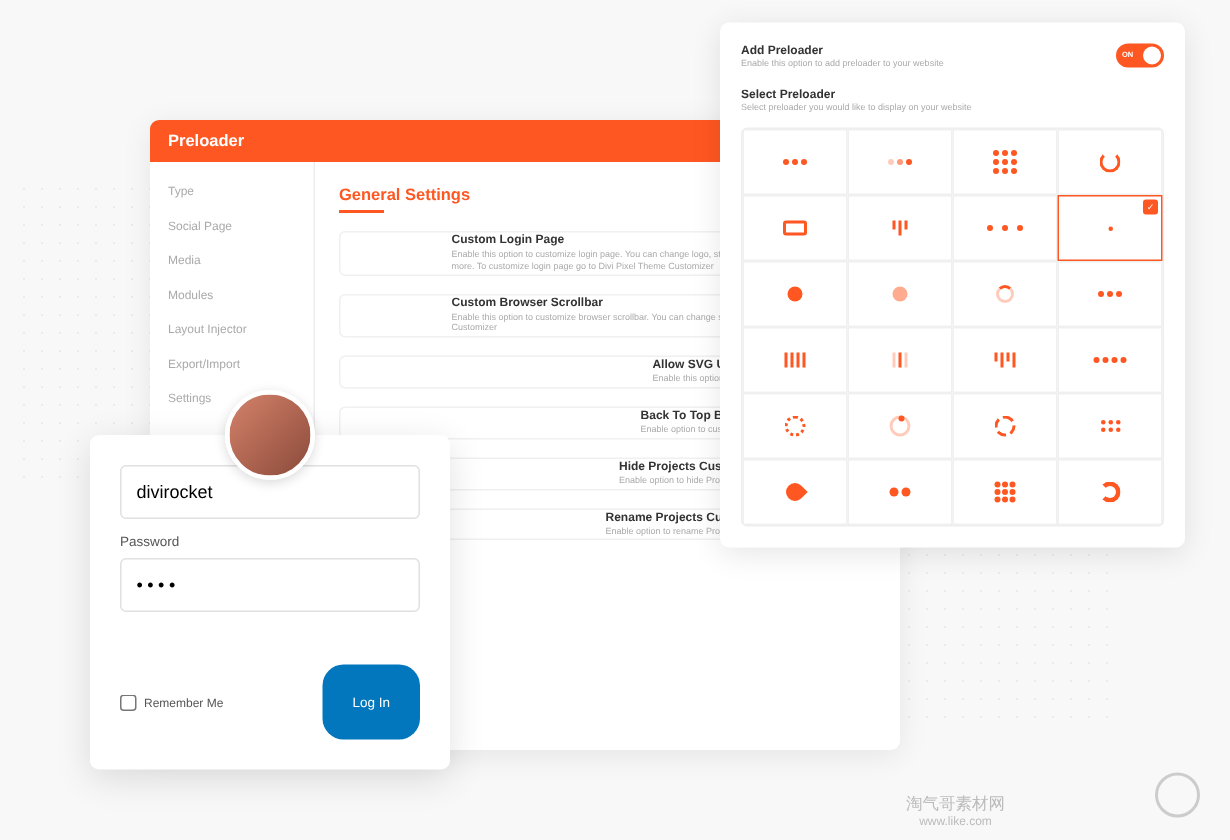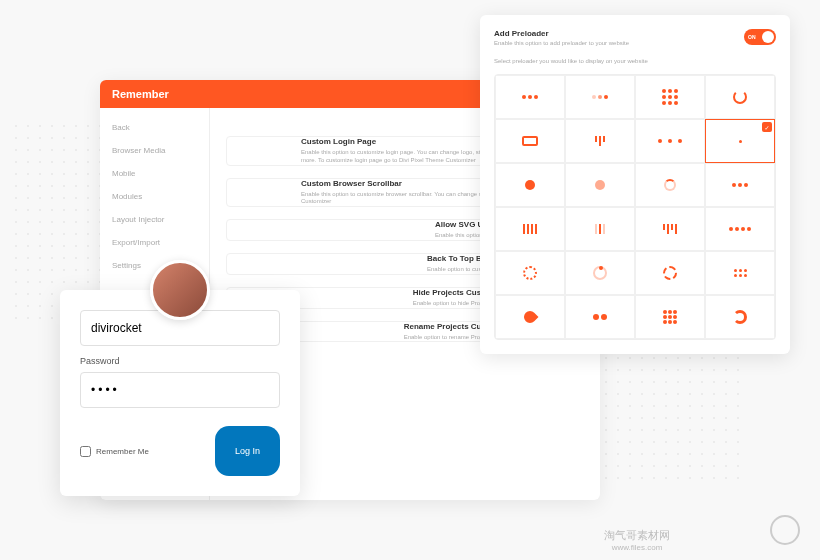--- a/index.html
+++ b/index.html
@@ -36,48 +36,49 @@
 .pre-cell.selected{border:1px solid #ff5722}
 .pre-cell.selected::after{content:'✓';position:absolute;top:2px;right:2px;background:#ff5722;color:#fff;width:10px;height:10px;font-size:6px;display:flex;align-items:center;justify-content:center;border-radius:2px}
 .loader{display:flex;gap:2px}
 .dot{width:4px;height:4px;background:#ff5722;border-radius:50%}
 .bar{width:2px;height:10px;background:#ff5722}
 .login-panel{position:absolute;left:60px;top:290px;width:240px;background:#fff;border-radius:6px;box-shadow:0 6px 24px rgba(0,0,0,.12);padding:20px;z-index:10}
 .avatar{position:absolute;top:-30px;left:50%;transform:translateX(-50%);width:60px;height:60px;border-radius:50%;background:linear-gradient(135deg,#d4826a,#8b4a3a);border:3px solid #fff;box-shadow:0 2px 8px rgba(0,0,0,.15)}
 .login-label{font-size:9px;color:#555;margin-bottom:6px;margin-top:18px}
 .login-input{width:100%;border:1px solid #e0e0e0;border-radius:4px;padding:10px;font-size:12px;margin-bottom:10px}
 .login-input.pwd{letter-spacing:3px}
-.login-footer{display:flex;justify-content:space-between;align-items:center;margin-top:8px}
+.login-footer{display:flex;justify-content:space-between;align-items:center;margin-top:25px}
 .remember{display:flex;align-items:center;gap:5px;font-size:8px;color:#555}
 .remember input{width:11px;height:11px}
 .login-btn{background:#0277bd;color:#fff;border:none;border-radius:14px;padding:20px 20px;font-size:9px;cursor:pointer}
 .watermark{position:absolute;bottom:8px;right:150px;text-align:center;color:#bbb;font-size:11px}
 .watermark-sub{font-size:8px}
 .badge{position:absolute;bottom:15px;right:20px;width:30px;height:30px;border:2px solid #ccc;border-radius:50%}
 </style>
 </head>
 <body>
 
 <div class="dotted-bg" style="left:10px;top:120px"></div>
 <div class="dotted-bg" style="right:80px;top:280px"></div>
 
 <div class="main-panel">
   <div class="main-header">
-    <span class="brand">Remember</span>
+    <span class="brand">Preloader</span>
   </div>
   <div class="sidebar" id="sidebar">
-      <div class="nav-item">Back</div>
-      <div class="nav-item">Browser Media</div>
-      <div class="nav-item">Mobile</div>
+      <div class="nav-item">Type</div>
+      <div class="nav-item">Social Page</div>
+      <div class="nav-item">Media</div>
       <div class="nav-item">Modules</div>
       <div class="nav-item">Layout Injector</div>
       <div class="nav-item">Export/Import</div>
       <div class="nav-item">Settings</div>
     </div>
   <div class="content">
+    <div class="section-title">General Settings</div>
     <div id="settings-list">
         <div class="setting-row">
           <div class="setting-text">
             <h4>Custom Login Page</h4>
             <p>Enable this option to customize login page. You can change logo, style form, login button and more. To customize login page go to Divi Pixel Theme Customizer</p>
           </div>
           <div class="toggle on">
             <span class="toggle-label">ON</span>
           </div>
         </div>
@@ -133,20 +134,21 @@
 <div class="preloader-panel">
   <div class="pre-header">
     <div>
       <div class="pre-title">Add Preloader</div>
       <div class="pre-sub">Enable this option to add preloader to your website</div>
     </div>
     <div class="toggle on">
         <span class="toggle-label">ON</span>
       </div>
   </div>
+  <div class="pre-title">Select Preloader</div>
   <div class="pre-sub" style="margin-bottom:10px">Select preloader you would like to display on your website</div>
   <div class="pre-grid" id="pre-grid">
       <div class="pre-cell">
         <div class="loader">
           <div class="dot"></div>
           <div class="dot"></div>
           <div class="dot"></div>
         </div>
       </div>
       <div class="pre-cell">
@@ -297,15 +299,15 @@
     <label class="remember">
       <input type="checkbox" style="">
       <span>Remember Me</span>
     </label>
     <button class="login-btn">Log In</button>
   </div>
 </div>
 
 <div class="watermark">
   <div>淘气哥素材网</div>
-  <div class="watermark-sub">www.files.com</div>
+  <div class="watermark-sub">www.like.com</div>
 </div>
 <div class="badge"></div>
 
 </body></html>

